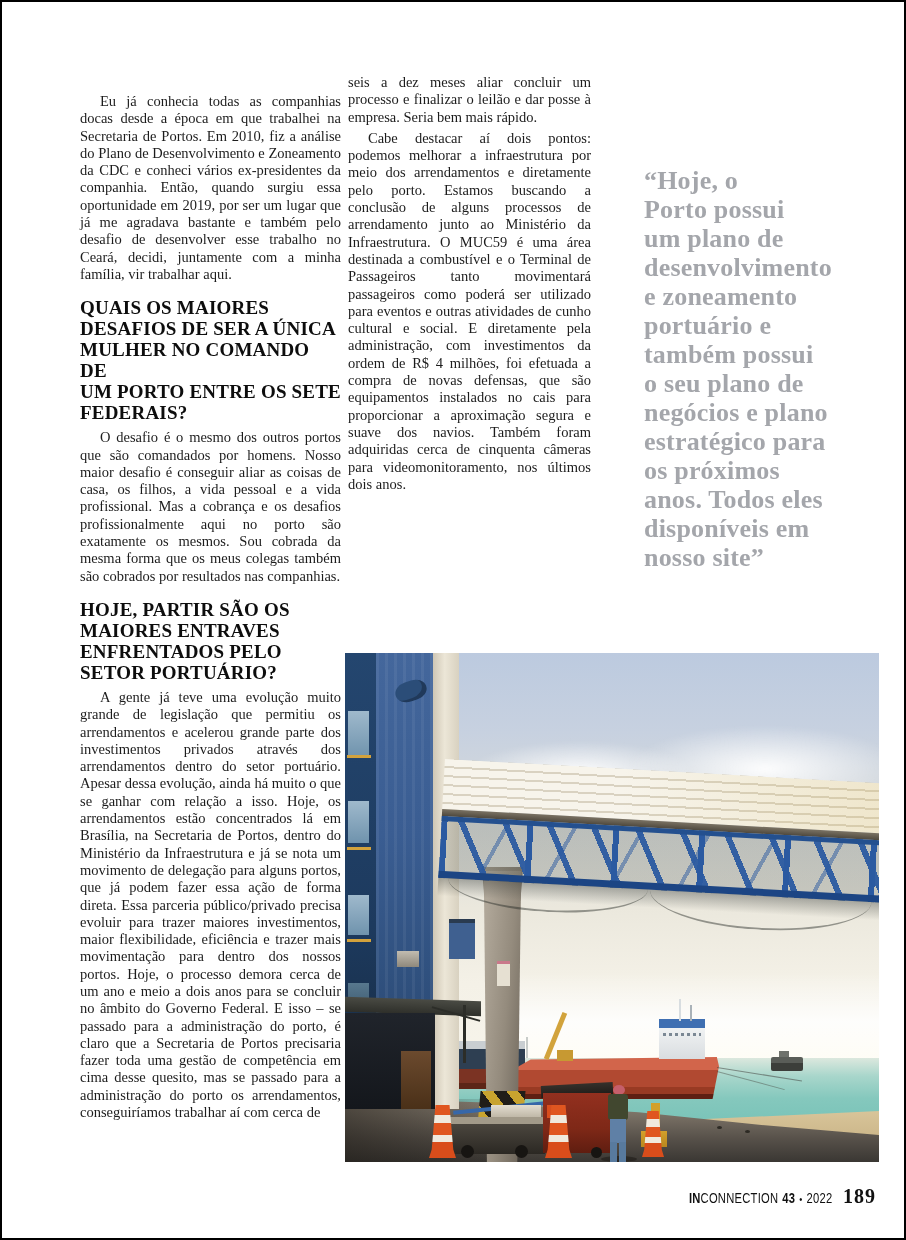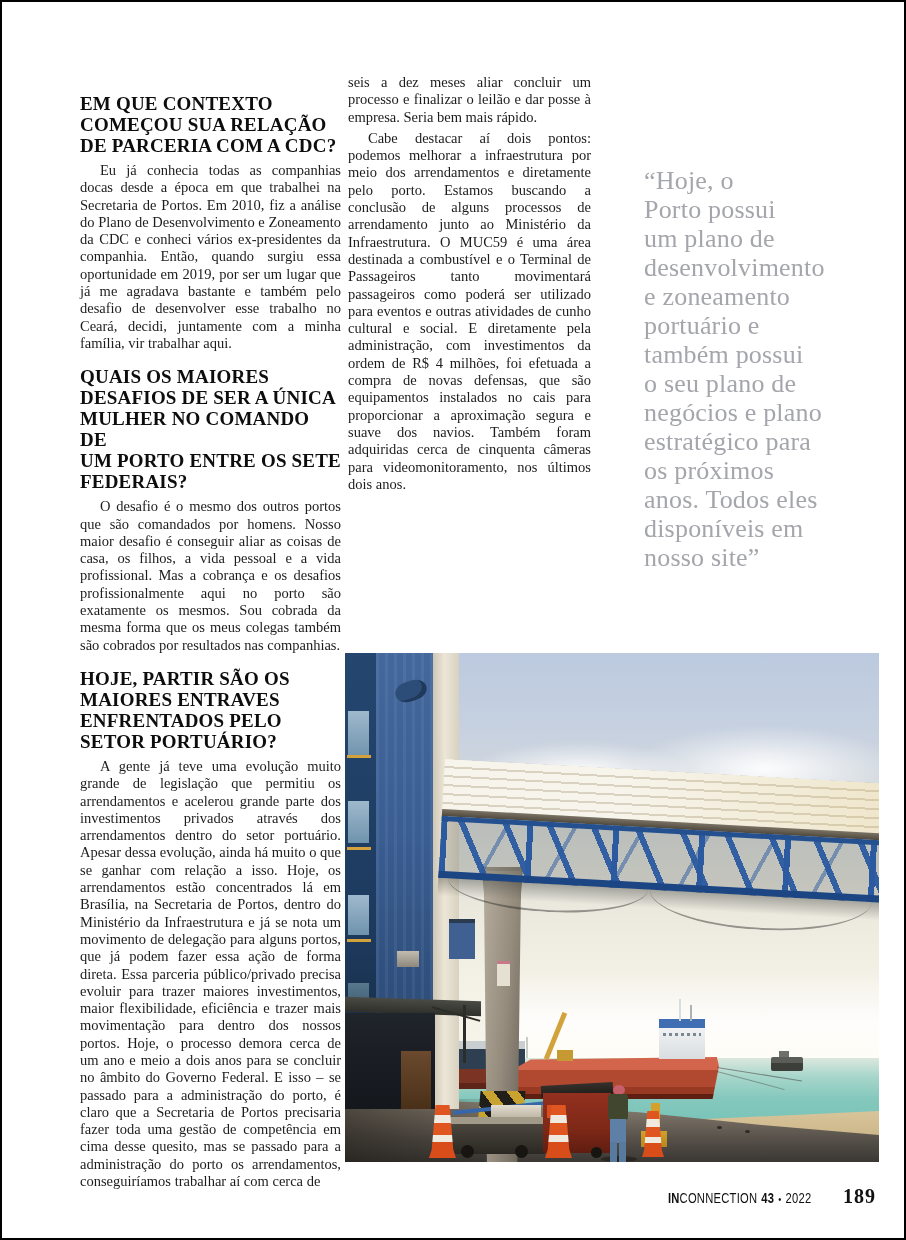--- a/index.html
+++ b/index.html
@@ -9,24 +9,24 @@
   .col{position:absolute;color:#1c1c1c;}
   .col1{left:78px;top:91px;width:261px;}
   .col2{left:346px;top:72px;width:243px;}
   .heading{font-weight:700;font-size:19px;line-height:21px;letter-spacing:.2px;color:#0d0d0d;
            margin:14px 0 6px;white-space:pre-line;}
   .heading:first-child{margin-top:0;}
   .body{font-size:14.5px;line-height:17.3px;text-align:justify;margin:0 0 4px;}
   .indent{text-indent:20px;}
   
   .pullquote{position:absolute;left:642px;top:164px;width:238px;
-             font-weight:400;font-size:26px;line-height:29px;color:#a4a6ab;
+             font-weight:700;font-size:26px;line-height:29px;color:#a4a6ab;
              white-space:pre-line;letter-spacing:.2px;}
   
-  .footer{position:absolute;right:28px;top:1183px;display:flex;align-items:baseline;gap:23px;
+  .footer{position:absolute;right:28px;top:1183px;display:flex;align-items:baseline;gap:2px;
           font-family:"Liberation Sans",sans-serif;color:#111;}
   .mag-cond{display:inline-flex;gap:5px;align-items:baseline;transform:scaleX(.8);transform-origin:right center;
             font-size:14px;letter-spacing:.3px;}
   .mag-prefix{font-weight:700;}
   .mag-rest{font-weight:400;margin-left:-5px;}
   .issue{font-weight:700;}
   .sep{font-size:11px;}
   .pagenum{font-family:"Liberation Serif",serif;font-weight:700;font-size:20px;margin-left:9px;letter-spacing:1px;}
   
   .photo{position:absolute;left:343px;top:651px;width:534px;height:509px;overflow:hidden;background:#cfd8e4;}
@@ -146,23 +146,20 @@
   .cone1{left:84px;top:452px;width:27px;height:53px;}
   .cone2{left:200px;top:452px;width:27px;height:53px;}
   .cone3{left:297px;top:458px;width:22px;height:46px;}
 </style>
 </head>
 <body>
 
 <div class="page">
 
   <div class="col col1">
-    <h2 class="heading">EM QUE CONTEXTO
-COMEÇOU SUA RELAÇÃO
-DE PARCERIA COM A CDC?</h2>
     <p class="body indent">Eu já conhecia todas as companhias docas desde a época em que trabalhei na Secretaria de Portos. Em 2010, fiz a análise do Plano de Desenvolvimento e Zoneamento da CDC e conheci vários ex-presidentes da companhia. Então, quando surgiu essa oportunidade em 2019, por ser um lugar que já me agradava bastante e também pelo desafio de desenvolver esse trabalho no Ceará, decidi, juntamente com a minha família, vir trabalhar aqui.</p>
     <h2 class="heading">QUAIS OS MAIORES
 DESAFIOS DE SER A ÚNICA
 MULHER NO COMANDO DE
 UM PORTO ENTRE OS SETE
 FEDERAIS?</h2>
     <p class="body indent">O desafio é o mesmo dos outros portos que são comandados por homens. Nosso maior desafio é conseguir aliar as coisas de casa, os filhos, a vida pessoal e a vida profissional. Mas a cobrança e os desafios profissionalmente aqui no porto são exatamente os mesmos. Sou cobrada da mesma forma que os meus colegas também são cobrados por resultados nas companhias.</p>
     <h2 class="heading">HOJE, PARTIR SÃO OS
 MAIORES ENTRAVES
 ENFRENTADOS PELO

